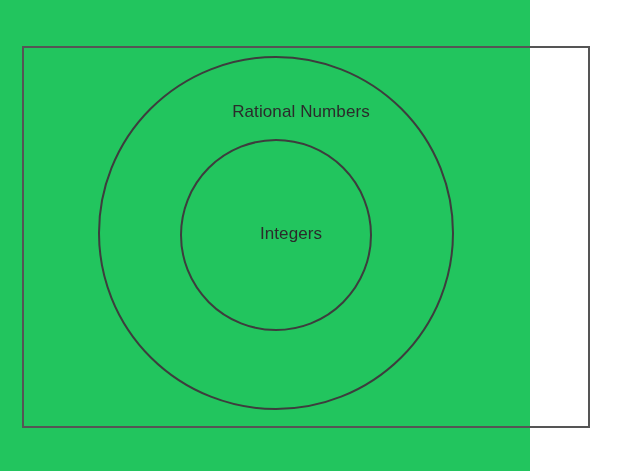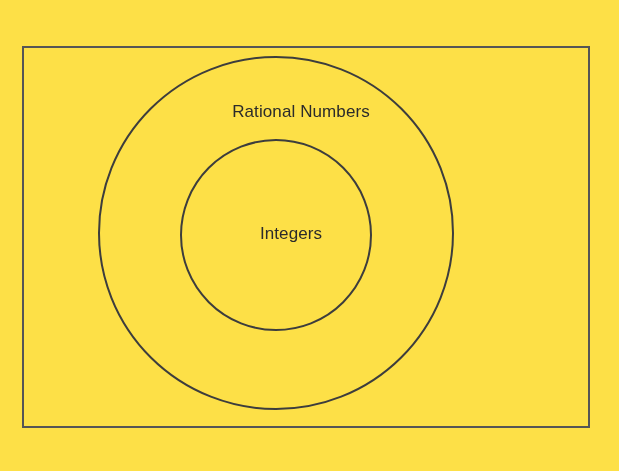--- a/index.html
+++ b/index.html
@@ -8,23 +8,23 @@
     background: #ffffff;
   }
   body {
     width: 619px;
     height: 471px;
     overflow: hidden;
     font-family: "Liberation Sans", sans-serif;
   }
   #diagram-canvas {
     position: relative;
-    width: 619px;
+    width: 530px;
     height: 471px;
-    background: #fde047;
+    background: #22c55e;
   }
   #diagram-svg {
     position: absolute;
     left: 0;
     top: 0;
     display: block;
   }
   .set-label {
     font-family: "Liberation Sans", sans-serif;
     font-size: 17px;

